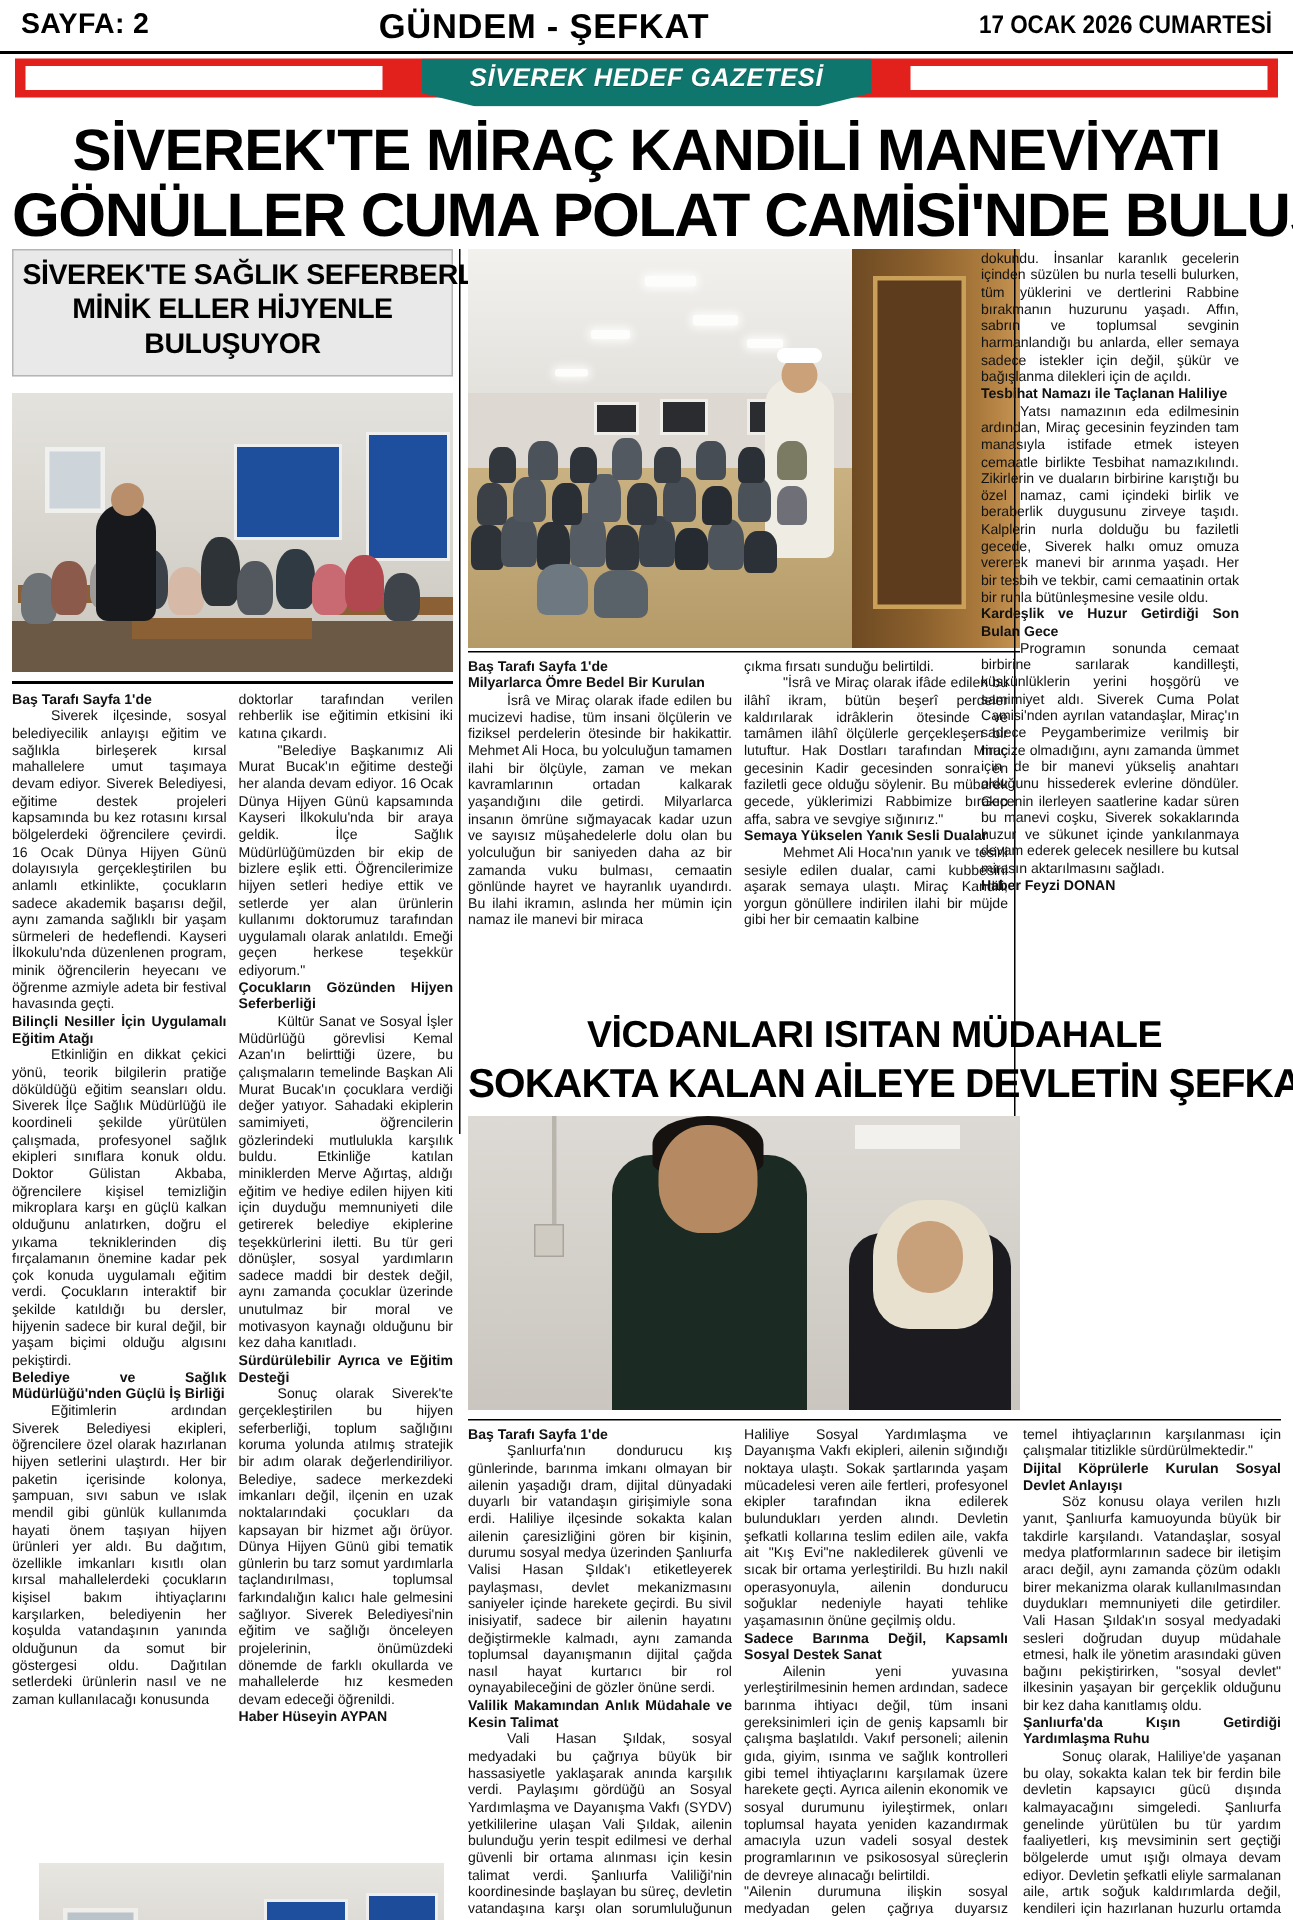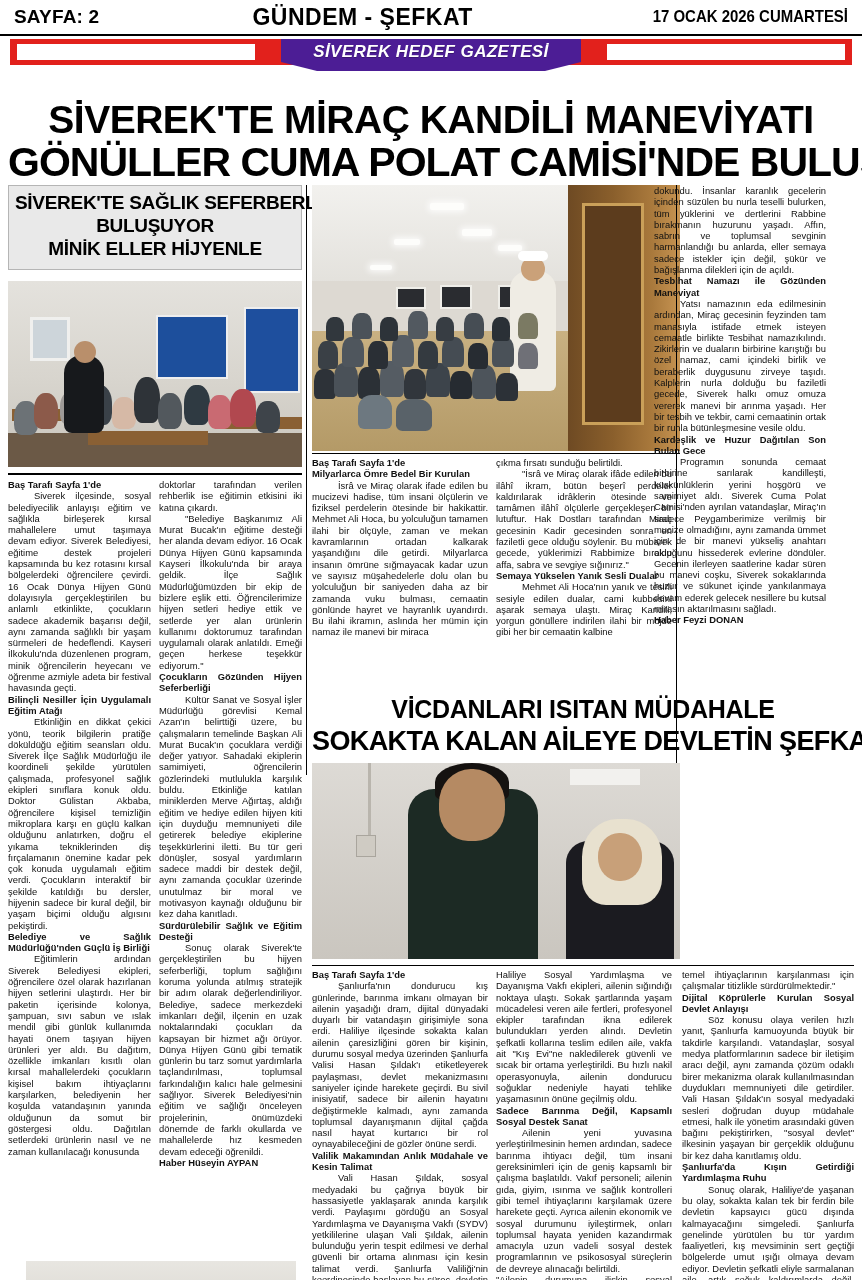--- a/index.html
+++ b/index.html
@@ -66,41 +66,40 @@
   }
   .banner-bar::before { left: 7px; width: 238px; }
   .banner-bar::after  { right: 7px; width: 238px; }
   .banner-tab {
     position: absolute;
     left: 50%;
     transform: translateX(-50%);
     top: 0;
     width: 300px;
     height: 32px;
-    background: #4c1d95;
+    background: #0f766e;
     clip-path: polygon(0 0, 100% 0, 100% 72%, 88% 100%, 12% 100%, 0 72%);
     display: flex;
     align-items: flex-start;
     justify-content: center;
   }
   .banner-text {
     color: #fff;
     font-size: 17px;
     font-weight: bold;
     font-style: italic;
     letter-spacing: .4px;
     line-height: 25px;
     text-shadow: 0 1px 0 rgba(0,0,0,.25);
   }
 
   
   .headline-block {
     padding: 4px 8px 0 8px;
     text-align: center;
-    margin-top: 19px;
   }
   .headline {
     font-weight: bold;
     line-height: 1.0;
     letter-spacing: -0.5px;
     white-space: nowrap;
   }
   .hl-1 { font-size: 39px; margin-top: 4px; transform: scaleX(1.0); }
   .hl-2 { font-size: 41px; margin-top: 3px; letter-spacing: -1px; }
 
@@ -221,22 +220,22 @@
 
 <div class="headline-block">
   <div class="headline hl-1">SİVEREK'TE MİRAÇ KANDİLİ MANEVİYATI</div>
   <div class="headline hl-2">GÖNÜLLER CUMA POLAT CAMİSİ'NDE BULUŞTU</div>
 </div>
 
 <div class="page">
 
   <div class="promo-box" style="top:2px;">
     <div class="promo-line">SİVEREK'TE SAĞLIK SEFERBERLİĞİ</div>
+    <div class="promo-line">MİNİK ELLER HİJYENLE</div>
     <div class="promo-line">BULUŞUYOR</div>
-    <div class="promo-line">MİNİK ELLER HİJYENLE</div>
   </div>
 
   <div class="photo" id="photo-classroom" style="position:absolute; left:8px; top:98px;">
     <div class="wall"></div>
     <div class="window"></div>
     <div class="board1"></div>
     <div class="board2"></div>
     <div class="floor"></div>
     <div class="desk" style="left:4px;  top:128px; width:86px; height:12px;"></div>
     <div class="desk" style="left:80px; top:150px; width:120px; height:14px;"></div>
@@ -265,21 +264,21 @@
     <p class="indent">Etkinliğin en dikkat çekici yönü, teorik bilgilerin pratiğe döküldüğü eğitim seansları oldu. Siverek İlçe Sağlık Müdürlüğü ile koordineli şekilde yürütülen çalışmada, profesyonel sağlık ekipleri sınıflara konuk oldu. Doktor Gülistan Akbaba, öğrencilere kişisel temizliğin mikroplara karşı en güçlü kalkan olduğunu anlatırken, doğru el yıkama tekniklerinden diş fırçalamanın önemine kadar pek çok konuda uygulamalı eğitim verdi. Çocukların interaktif bir şekilde katıldığı bu dersler, hijyenin sadece bir kural değil, bir yaşam biçimi olduğu algısını pekiştirdi.</p>
     <p class="sub">Belediye ve Sağlık Müdürlüğü'nden Güçlü İş Birliği</p>
     <p class="indent">Eğitimlerin ardından Siverek Belediyesi ekipleri, öğrencilere özel olarak hazırlanan hijyen setlerini ulaştırdı. Her bir paketin içerisinde kolonya, şampuan, sıvı sabun ve ıslak mendil gibi günlük kullanımda hayati önem taşıyan hijyen ürünleri yer aldı. Bu dağıtım, özellikle imkanları kısıtlı olan kırsal mahallelerdeki çocukların kişisel bakım ihtiyaçlarını karşılarken, belediyenin her koşulda vatandaşının yanında olduğunun da somut bir göstergesi oldu. Dağıtılan setlerdeki ürünlerin nasıl ve ne zaman kullanılacağı konusunda</p>
   </div>
 
   <div class="col" style="left:159px; top:296px; width:143px;">
     <p>doktorlar tarafından verilen rehberlik ise eğitimin etkisini iki katına çıkardı.</p>
     <p class="indent">"Belediye Başkanımız Ali Murat Bucak'ın eğitime desteği her alanda devam ediyor. 16 Ocak Dünya Hijyen Günü kapsamında Kayseri İlkokulu'nda bir araya geldik. İlçe Sağlık Müdürlüğümüzden bir ekip de bizlere eşlik etti. Öğrencilerimize hijyen setleri hediye ettik ve setlerde yer alan ürünlerin kullanımı doktorumuz tarafından uygulamalı olarak anlatıldı. Emeği geçen herkese teşekkür ediyorum."</p>
     <p class="sub">Çocukların Gözünden Hijyen Seferberliği</p>
     <p class="indent">Kültür Sanat ve Sosyal İşler Müdürlüğü görevlisi Kemal Azan'ın belirttiği üzere, bu çalışmaların temelinde Başkan Ali Murat Bucak'ın çocuklara verdiği değer yatıyor. Sahadaki ekiplerin samimiyeti, öğrencilerin gözlerindeki mutlulukla karşılık buldu. Etkinliğe katılan miniklerden Merve Ağırtaş, aldığı eğitim ve hediye edilen hijyen kiti için duyduğu memnuniyeti dile getirerek belediye ekiplerine teşekkürlerini iletti. Bu tür geri dönüşler, sosyal yardımların sadece maddi bir destek değil, aynı zamanda çocuklar üzerinde unutulmaz bir moral ve motivasyon kaynağı olduğunu bir kez daha kanıtladı.</p>
-    <p class="sub">Sürdürülebilir Sağlık ve Eğitim Desteği</p>
+    <p class="sub">Sürdürülebilir Ayrıca ve Eğitim Desteği</p>
     <p class="indent">Sonuç olarak Siverek'te gerçekleştirilen bu hijyen seferberliği, toplum sağlığını koruma yolunda atılmış stratejik bir adım olarak değerlendiriliyor. Belediye, sadece merkezdeki imkanları değil, ilçenin en uzak noktalarındaki çocukları da kapsayan bir hizmet ağı örüyor. Dünya Hijyen Günü gibi tematik günlerin bu tarz somut yardımlarla taçlandırılması, toplumsal farkındalığın kalıcı hale gelmesini sağlıyor. Siverek Belediyesi'nin eğitim ve sağlığı önceleyen projelerinin, önümüzdeki dönemde de farklı okullarda ve mahallelerde hız kesmeden devam edeceği öğrenildi.</p>
     <p style="text-indent:0"><b>Haber Hüseyin AYPAN</b></p>
   </div>
 
   <div class="rule-v" style="left:306px; top:2px; height:590px;"></div>
 
   <div class="photo" id="photo-mosque" style="position:absolute; left:312px; top:2px;">
     <div class="ceiling"></div>
     <div class="wallm"></div>
     <div class="carpet"></div>
@@ -341,23 +340,23 @@
   <div class="col" style="left:496px; top:274px; width:176px;">
     <p>çıkma fırsatı sunduğu belirtildi.</p>
     <p class="indent">"İsrâ ve Miraç olarak ifâde edilen bu ilâhî ikram, bütün beşerî perdeler kaldırılarak idrâklerin ötesinde ve tamâmen ilâhî ölçülerle gerçekleşen bir lutuftur. Hak Dostları tarafından Miraç gecesinin Kadir gecesinden sonra en faziletli gece olduğu söylenir. Bu mübarek gecede, yüklerimizi Rabbimize bırakıp affa, sabra ve sevgiye sığınırız."</p>
     <p class="sub">Semaya Yükselen Yanık Sesli Dualar</p>
     <p class="indent">Mehmet Ali Hoca'nın yanık ve tesirli sesiyle edilen dualar, cami kubbesini aşarak semaya ulaştı. Miraç Kandili, yorgun gönüllere indirilen ilahi bir müjde gibi her bir cemaatin kalbine</p>
   </div>
 
   <div class="rule-v" style="left:676px; top:2px; height:590px;"></div>
   <div class="col" style="left:654px; top:2px; width:172px;">
     <p>dokundu. İnsanlar karanlık gecelerin içinden süzülen bu nurla teselli bulurken, tüm yüklerini ve dertlerini Rabbine bırakmanın huzurunu yaşadı. Affın, sabrın ve toplumsal sevginin harmanlandığı bu anlarda, eller semaya sadece istekler için değil, şükür ve bağışlanma dilekleri için de açıldı.</p>
-    <p class="sub">Tesbihat Namazı ile Gözünden Maneviyat</p>
+    <p class="sub">Tesbihat Namazı ile Taçlanan Haliliye</p>
     <p class="indent">Yatsı namazının eda edilmesinin ardından, Miraç gecesinin feyzinden tam manasıyla istifade etmek isteyen cemaatle birlikte Tesbihat namazıkılındı. Zikirlerin ve duaların birbirine karıştığı bu özel namaz, cami içindeki birlik ve beraberlik duygusunu zirveye taşıdı. Kalplerin nurla dolduğu bu faziletli gecede, Siverek halkı omuz omuza vererek manevi bir arınma yaşadı. Her bir tesbih ve tekbir, cami cemaatinin ortak bir ruhla bütünleşmesine vesile oldu.</p>
-    <p class="sub">Kardeşlik ve Huzur Dağıtılan Son Bulan Gece</p>
+    <p class="sub">Kardeşlik ve Huzur Getirdiği Son Bulan Gece</p>
     <p class="indent">Programın sonunda cemaat birbirine sarılarak kandilleşti, küskünlüklerin yerini hoşgörü ve samimiyet aldı. Siverek Cuma Polat Camisi'nden ayrılan vatandaşlar, Miraç'ın sadece Peygamberimize verilmiş bir mucize olmadığını, aynı zamanda ümmet için de bir manevi yükseliş anahtarı olduğunu hissederek evlerine döndüler. Gecenin ilerleyen saatlerine kadar süren bu manevi coşku, Siverek sokaklarında huzur ve sükunet içinde yankılanmaya devam ederek gelecek nesillere bu kutsal mirasın aktarılmasını sağladı.</p>
     <p style="text-indent:0"><b>Haber Feyzi DONAN</b></p>
   </div>
 
   <div class="headline-block-2" style="position:absolute; left:312px; top:512px; width:542px;">
     <div class="hl-3">VİCDANLARI ISITAN MÜDAHALE</div>
     <div class="hl-4">SOKAKTA KALAN AİLEYE DEVLETİN ŞEFKAT ELİ UZANDI</div>
   </div>
 
   <div class="photo" id="photo-family" style="position:absolute; left:312px; top:580px;">

